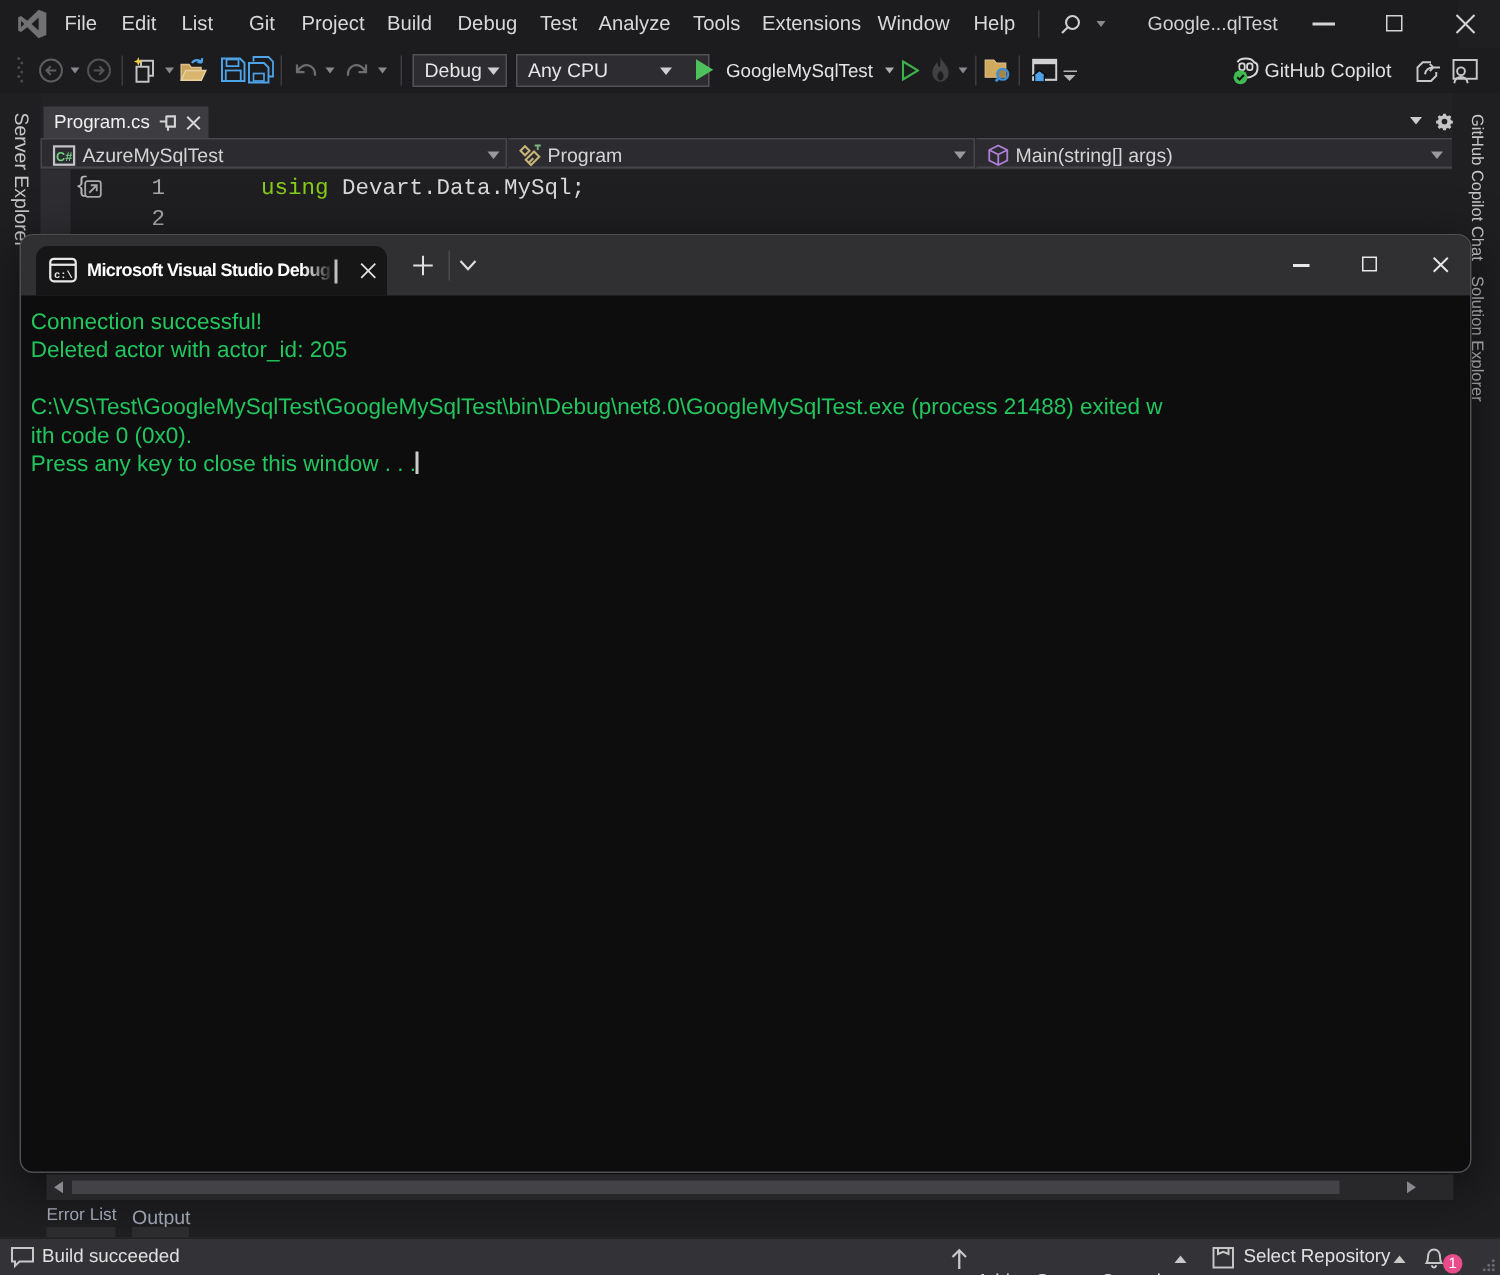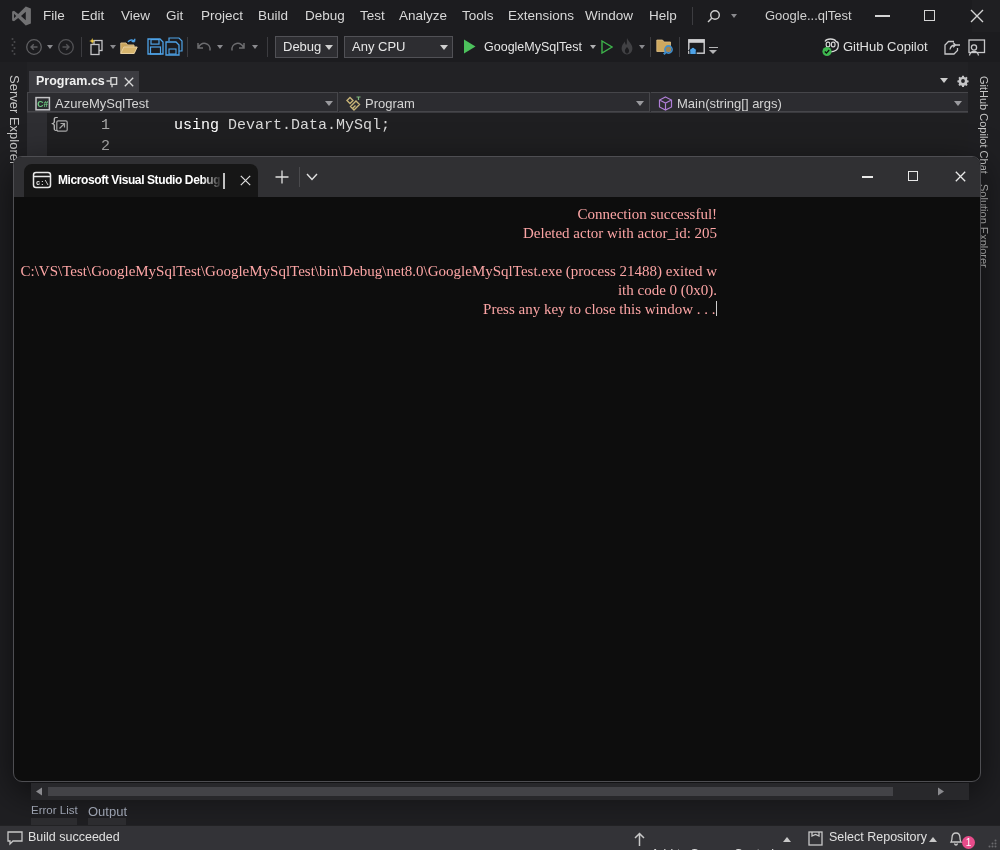--- a/index.html
+++ b/index.html
@@ -14,59 +14,59 @@
 
 
 #toolbar { left:0; top:32px; width:1000px; height:30px; background:#1c1c1f; }
 .sep { position:absolute; top:5px; width:1px; height:20px; background:#3c3c40; }
 .combo { position:absolute; top:4px; height:22px; background:#2d2d31; border:1px solid #515156; color:#e6e6e6; font-size:13px; line-height:20px; padding-left:7px; }
 .combocaret { position:absolute; top:9px; width:0; height:0; border-left:4px solid transparent; border-right:4px solid transparent; border-top:5px solid #cfcfcf; }
 .caret-s { position:absolute; width:0; height:0; border-left:3.5px solid transparent; border-right:3.5px solid transparent; border-top:4px solid #8a8a8e; }
 
 
 #tabstrip { left:27px; top:62px; width:941px; height:30px; background:#222225; }
-#doctab { position:absolute; left:2px; top:9px; width:110px; height:21px; background:#3c3c41; color:#f0f0f0; font-size:12.5px; font-weight:bold; line-height:21px; }
+#doctab { position:absolute; left:2px; top:9px; width:110px; height:21px; background:#3c3c41; color:#f0f0f0; font-size:12.5px; font-weight:normal; line-height:21px; }
 
 
 #navbar { left:27px; top:92px; width:941px; height:21px; background:#2c2c30; border-bottom:1px solid #3a3a3e; }
 .navcell { position:absolute; top:0; height:20px; border:1px solid #46464a; border-left:none; color:#d4d4d4; font-size:13px; line-height:21px; }
 
 
 #editor { left:27px; top:113px; width:941px; height:70px; background:#1f1f21; }
 #gutter { position:absolute; left:0; top:0; width:20px; height:70px; background:#2e2e32; }
 .lnum { position:absolute; color:#a8a8a8; font-family:"Liberation Mono", monospace; font-size:15px; width:40px; text-align:right; }
 .code { position:absolute; font-family:"Liberation Mono", monospace; font-size:15px; color:#d7d7d7; white-space:pre; }
 
 
 .vtext { position:absolute; color:#c6c6c6; font-size:12px; white-space:nowrap; transform-origin:0 0; transform:rotate(90deg); }
 
 
 #term { left:13px; top:156px; width:968px; height:626px; background:#0d0d0d; border:1px solid #4e4e52; border-radius:9px; box-shadow:0 10px 36px rgba(0,0,0,0.6); }
 #termbar { position:absolute; left:0; top:0; width:966px; height:40px; background:#303033; border-radius:8px 8px 0 0; }
 #termtab { position:absolute; left:10px; top:7px; width:234px; height:33px; background:#161616; border-radius:8px 8px 0 0; }
-#termtext { position:absolute; left:6.5px; top:48px; font-family:Liberation Serif, serif; font-size:15px; line-height:19.05px; color:#fca5a5; white-space:pre;text-align:right; }
+#termtext { position:absolute; left:6.5px; top:48px; font-family:Liberation Sans, sans-serif; font-size:15px; line-height:19.05px; color:#22c55e; white-space:pre; }
 .winbtn { position:absolute; color:#e8e8e8; }
 
 
 #hscroll { left:31px; top:783px; width:938px; height:17px; background:#28282b; }
 #hthumb { position:absolute; left:17px; top:4px; width:845px; height:9px; background:#434347; }
 #statusbar { left:0; top:825px; width:1000px; height:25px; background:#333337; border-top:1px solid #222224; color:#e0e0e0; font-size:12.5px;padding-left:12px; }
 svg { display:block; }
 </style>
 </head>
 <body>
 <div id="stage">
 
   <div class="abs" id="titlebar">
     <svg class="abs" style="left:11px;top:6px" width="21" height="20" viewBox="0 0 20 20">
       <path fill="#717173" fill-rule="evenodd" d="M14.26 0.52 L19.38 2.58 V17.4 L14.24 19.48 L6.68 12.1 L2.5 15.36 L0.62 14.42 V5.58 L2.5 4.64 L6.68 7.88 Z M2.5 7.86 V12.14 L4.72 10 Z M9.5 10 L14.26 14.32 V5.66 Z"></path>
     </svg>
     <span class="menu" style="left:43px">File</span>
     <span class="menu" style="left:81px">Edit</span>
-    <span class="menu" style="left:121px">View</span>
+    <span class="menu" style="left:121px">List</span>
     <span class="menu" style="left:166px">Git</span>
     <span class="menu" style="left:201px">Project</span>
     <span class="menu" style="left:258px">Build</span>
     <span class="menu" style="left:305px">Debug</span>
     <span class="menu" style="left:360px">Test</span>
     <span class="menu" style="left:399px">Analyze</span>
     <span class="menu" style="left:462px">Tools</span>
     <span class="menu" style="left:508px">Extensions</span>
     <span class="menu" style="left:585px">Window</span>
     <span class="menu" style="left:649px">Help</span>
@@ -137,21 +137,21 @@
       <path fill="none" stroke="#6d6d70" stroke-width="1.5" d="M3 4 L3 9 L8 9 M3.5 8.5 C5 5.5 8 4 10.5 4.5 C13.5 5.2 15.5 8 15 11.5"></path>
     </svg>
     <div class="caret-s" style="left:217px;top:13px"></div>
     <svg class="abs" style="left:229px;top:7px" width="18" height="16" viewBox="0 0 18 16">
       <path fill="none" stroke="#6d6d70" stroke-width="1.5" d="M15 4 L15 9 L10 9 M14.5 8.5 C13 5.5 10 4 7.5 4.5 C4.5 5.2 2.5 8 3 11.5"></path>
     </svg>
     <div class="caret-s" style="left:252px;top:13px"></div>
 
     <div class="combo" style="left:275px;width:63px">Debug</div>
     <div class="combocaret" style="left:325px;top:13px"></div>
-    <div class="combo" style="left:344px;width:109px">Any CPU</div>
+    <div class="combo" style="left:344px;width:129px">Any CPU</div>
     <div class="combocaret" style="left:440px;top:13px"></div>
 
     <svg class="abs" style="left:463px;top:7px" width="13" height="15" viewBox="0 0 13 15">
       <path fill="#4cc15c" d="M1 0.5 L12.5 7.5 L1 14.5 Z"></path>
     </svg>
     <span class="abs" style="left:484px;top:0;height:30px;line-height:30px;color:#e4e4e4;font-size:12.5px">GoogleMySqlTest</span>
     <div class="caret-s" style="left:590px;top:13px;border-top-color:#b0b0b2"></div>
     <svg class="abs" style="left:601px;top:8px" width="12" height="14" viewBox="0 0 12 14">
       <path fill="none" stroke="#3db24a" stroke-width="1.4" d="M1 1 L11 7 L1 13 Z"></path>
     </svg>
@@ -242,21 +242,21 @@
 
   <div class="abs" id="editor">
     <div id="gutter"></div>
     <span class="code" style="left:23px;top:3px;color:#b8b8b8">{</span>
     <svg class="abs" style="left:29px;top:7px" width="12" height="12" viewBox="0 0 12 12">
       <rect x="0.8" y="0.8" width="10.4" height="10.4" rx="1.5" fill="none" stroke="#a8a8a8" stroke-width="1.2"></rect>
       <path fill="none" stroke="#a8a8a8" stroke-width="1.2" d="M3.5 8.5 L8.5 3.5 M4.5 3.5 L8.5 3.5 L8.5 7.5"></path>
     </svg>
     <span class="lnum" style="left:43px;top:4px">1</span>
     <span class="lnum" style="left:43px;top:24.5px">2</span>
-    <span class="code" style="left:147px;top:4px"><span style="color:#ffffff">using</span> Devart.Data.MySql;</span>
+    <span class="code" style="left:147px;top:4px"><span style="color:#84cc16">using</span> Devart.Data.MySql;</span>
   </div>
 
   <div class="vtext" style="left:22px;top:75px;font-size:13px">Server Explorer</div>
   <div class="vtext" style="left:990px;top:76px;font-size:11px">GitHub Copilot Chat</div>
   <div class="vtext" style="left:990px;top:184px;font-size:11px">Solution Explorer</div>
 
   <div class="abs" id="term">
     <div id="termbar">
       <div id="termtab">
         <svg class="abs" style="left:8px;top:6px" width="20" height="20" viewBox="0 0 20 20">

